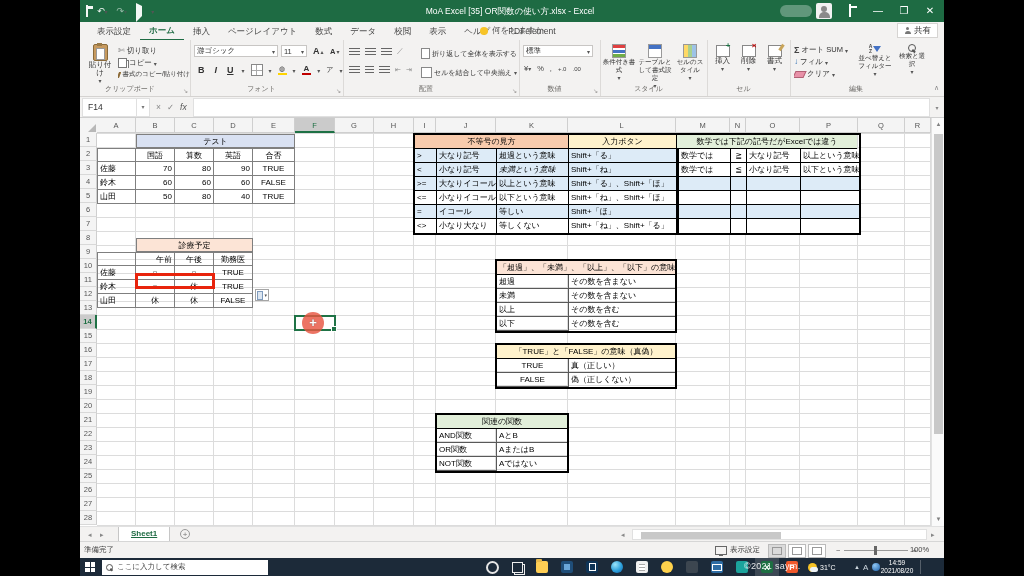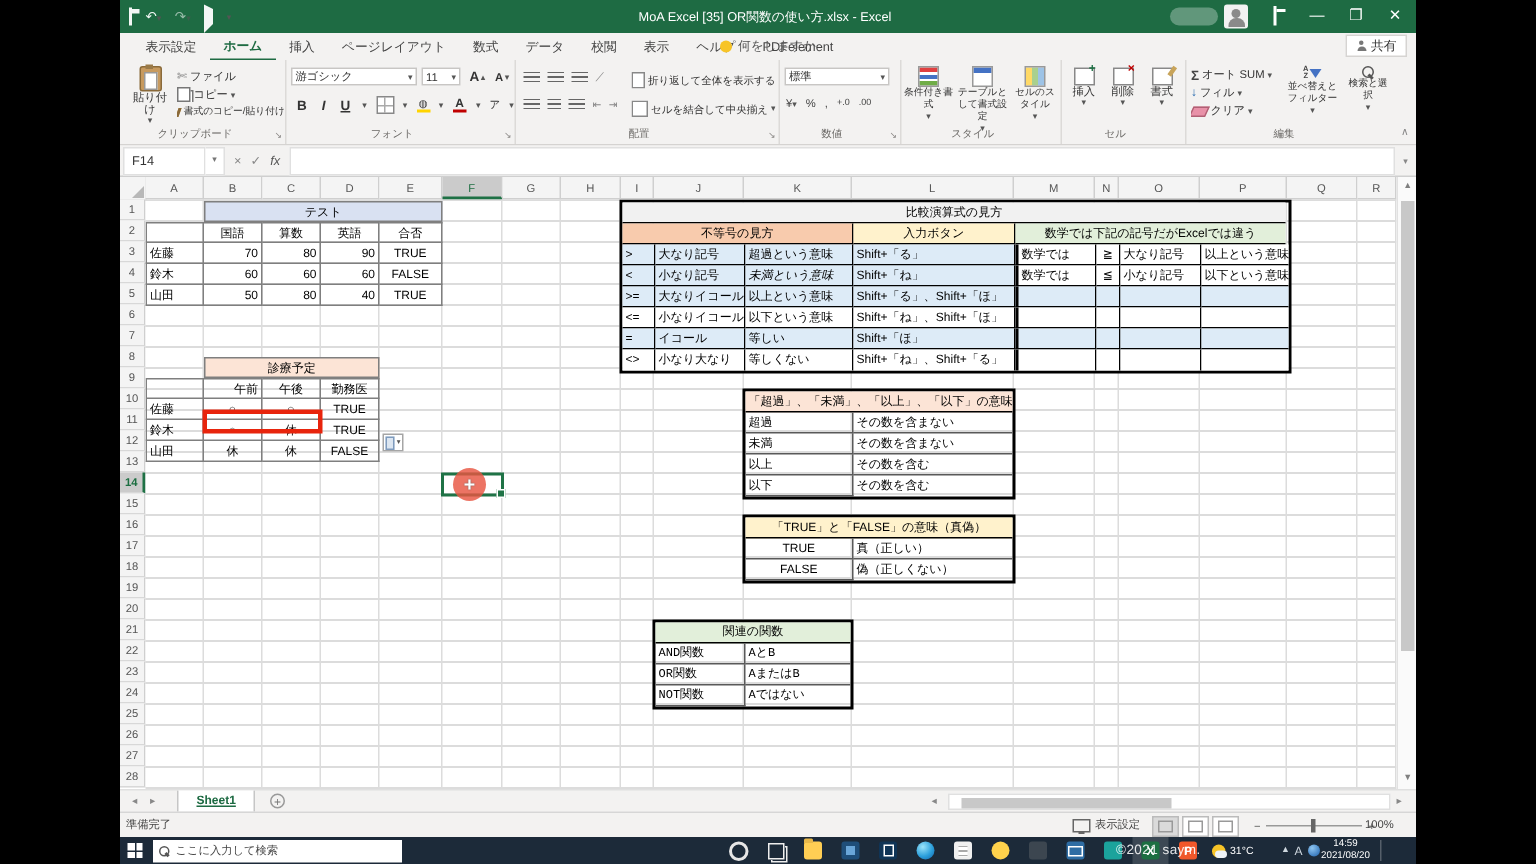--- a/index.html
+++ b/index.html
@@ -234,21 +234,21 @@
   <div class="ab" id="ribbon">
 
     <div class="grp" style="left:0;width:110px">
       <div class="bigbtn" style="left:6px;top:4px;width:28px">
         <span class="i-clip"></span>
         <span>貼り付け</span>
           <span class="dd">▾</span>
       </div>
       <div class="mini" style="left:38px;top:6px;width:70px">
         <span class="i-scis">✄</span>
-          <span>ファイル</span>
+          <span>切り取り</span>
       </div>
       <div class="mini" style="left:38px;top:18px;width:70px">
         <span class="i-copy"></span>
           <span>コピー</span>
           <span class="dd">▾</span>
       </div>
       <div class="mini" style="left:38px;top:30px;width:72px;font-size:6.5px">
         <span class="i-brush"></span>
           <span>書式のコピー/貼り付け</span>
       </div>
@@ -557,23 +557,20 @@
           </div>
           <div class="trow">
             <div class="tc" style="width: 39px; text-align: left; border-right: 1px solid rgb(127, 127, 127); border-bottom: 1px solid rgb(127, 127, 127); border-left: 1px solid rgb(127, 127, 127);">山田</div>
             <div class="tc" style="width: 39px; text-align: center; border-right: 1px solid rgb(127, 127, 127); border-bottom: 1px solid rgb(127, 127, 127);">休</div>
             <div class="tc" style="width: 39px; text-align: center; border-right: 1px solid rgb(127, 127, 127); border-bottom: 1px solid rgb(127, 127, 127);">休</div>
             <div class="tc" style="width: 39px; text-align: center; border-right: 1px solid rgb(127, 127, 127); border-bottom: 1px solid rgb(127, 127, 127);">FALSE</div>
           </div>
         </div>
         <div class="tbl" style="left: 316px; top: 0px; border: 2px solid rgb(0, 0, 0);">
           <div class="trow">
-            <div class="tc" style="width: 442px; text-align: center; background: rgb(241, 241, 241); border-right: none; border-bottom: 1px solid rgb(0, 0, 0);">比較演算式の見方</div>
-          </div>
-          <div class="trow">
             <div class="tc" style="width: 154px; text-align: center; background: rgb(248, 203, 173); border-right: 1px solid rgb(0, 0, 0); border-bottom: 1px solid rgb(0, 0, 0);">不等号の見方</div>
             <div class="tc" style="width: 108px; text-align: center; background: rgb(255, 242, 204); border-right: 1px solid rgb(0, 0, 0); border-bottom: 1px solid rgb(0, 0, 0);">入力ボタン</div>
             <div class="tc" style="width: 180px; text-align: center; background: rgb(226, 239, 218); border-right: none; border-bottom: 1px solid rgb(0, 0, 0);">数学では下記の記号だがExcelでは違う</div>
           </div>
           <div class="trow">
             <div class="tc" style="width: 22px; text-align: left; background: rgb(221, 235, 247); border-right: 1px solid rgb(0, 0, 0); border-bottom: 1px solid rgb(0, 0, 0);">&gt;</div>
             <div class="tc" style="width: 60px; text-align: left; background: rgb(221, 235, 247); border-right: 1px solid rgb(0, 0, 0); border-bottom: 1px solid rgb(0, 0, 0);">大なり記号</div>
             <div class="tc" style="width: 72px; text-align: left; background: rgb(221, 235, 247); border-right: 1px solid rgb(0, 0, 0); border-bottom: 1px solid rgb(0, 0, 0);">超過という意味</div>
             <div class="tc" style="width: 108px; text-align: left; background: rgb(221, 235, 247); border-right: 1px solid rgb(0, 0, 0); border-bottom: 1px solid rgb(0, 0, 0);">Shift+「る」</div>
             <div class="tc" style="width: 54px; text-align: left; background: rgb(255, 255, 255); border-right: 1px solid rgb(0, 0, 0); border-bottom: 1px solid rgb(0, 0, 0); border-left: 2px solid rgb(0, 0, 0);">数学では</div>
@@ -659,21 +656,21 @@
           </div>
           <div class="trow">
             <div class="tc" style="width: 72px; text-align: center; border-right: 1px solid rgb(89, 89, 89); border-bottom: 1px solid rgb(89, 89, 89);">TRUE</div>
             <div class="tc" style="width: 106px; text-align: left; border-right: none; border-bottom: 1px solid rgb(89, 89, 89);">真（正しい）</div>
           </div>
           <div class="trow">
             <div class="tc" style="width: 72px; text-align: center; border-right: 1px solid rgb(89, 89, 89); border-bottom: 1px solid rgb(89, 89, 89);">FALSE</div>
             <div class="tc" style="width: 106px; text-align: left; border-right: none; border-bottom: none;">偽（正しくない）</div>
           </div>
         </div>
-        <div class="tbl" style="left: 338px; top: 280px; border: 2px solid rgb(0, 0, 0); font-family: Liberation Mono, monospace;">
+        <div class="tbl" style="left: 338px; top: 280px; border: 2px solid rgb(0, 0, 0);">
           <div class="trow">
             <div class="tc" style="width: 130px; text-align: center; background: rgb(226, 239, 218); border-right: none; border-bottom: 1px solid rgb(0, 0, 0);">関連の関数</div>
           </div>
           <div class="trow">
             <div class="tc" style="width: 60px; text-align: left; border-right: 1px solid rgb(89, 89, 89); border-bottom: 1px solid rgb(89, 89, 89);">AND関数</div>
             <div class="tc" style="width: 70px; text-align: left; border-right: none; border-bottom: 1px solid rgb(89, 89, 89);">AとB</div>
           </div>
           <div class="trow">
             <div class="tc" style="width: 60px; text-align: left; border-right: 1px solid rgb(89, 89, 89); border-bottom: 1px solid rgb(89, 89, 89);">OR関数</div>
             <div class="tc" style="width: 70px; text-align: left; border-right: none; border-bottom: 1px solid rgb(89, 89, 89);">AまたはB</div>

